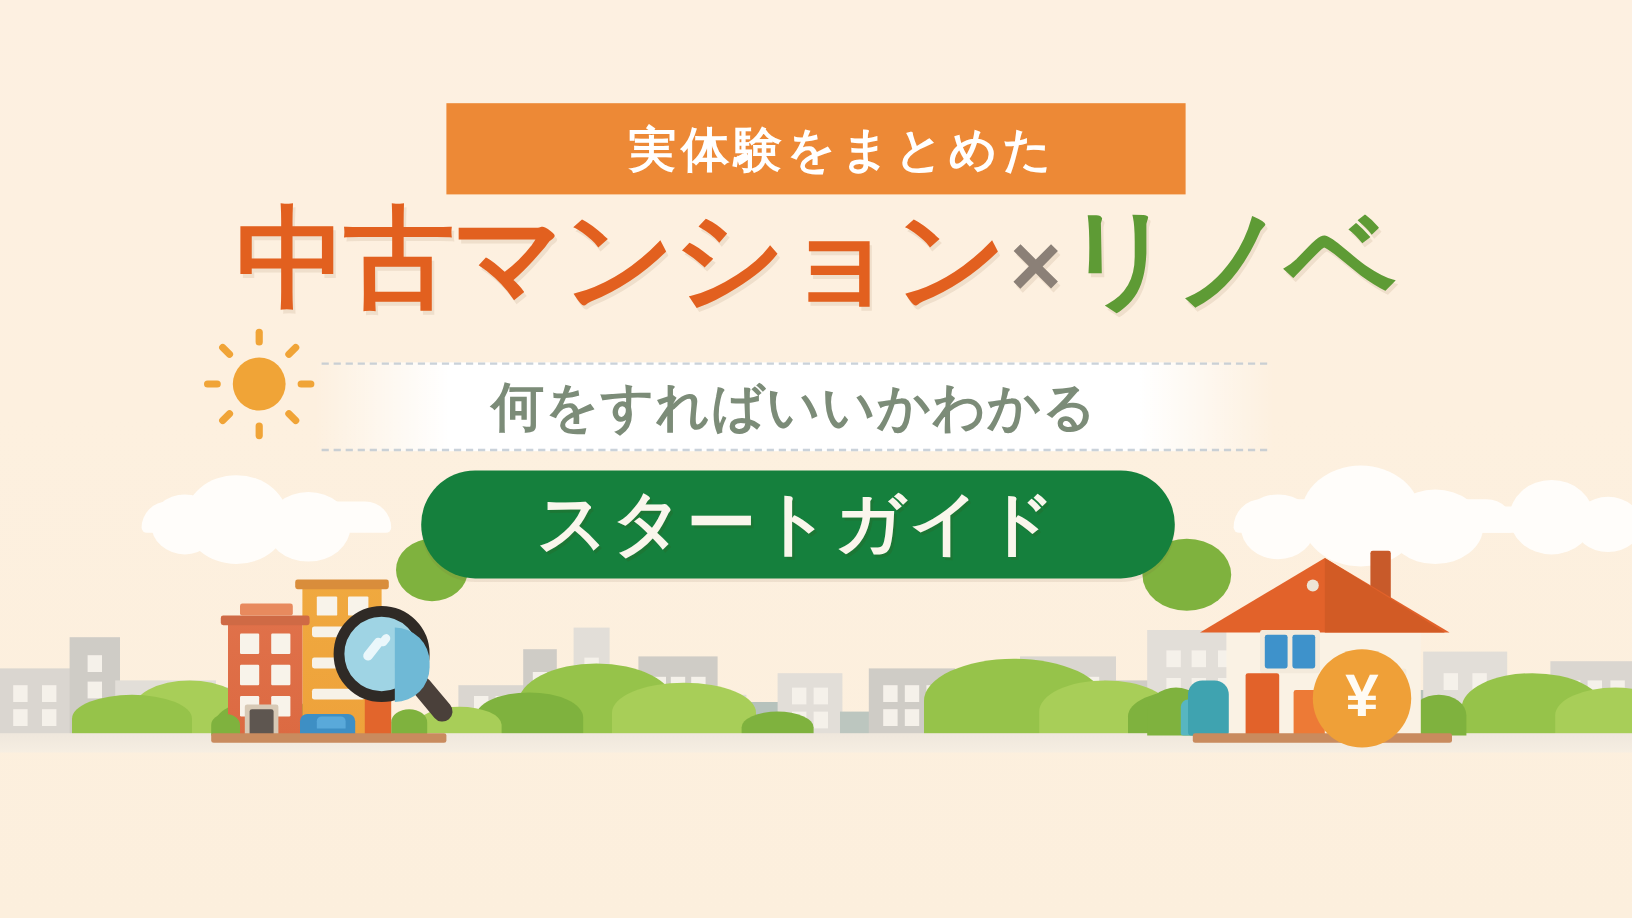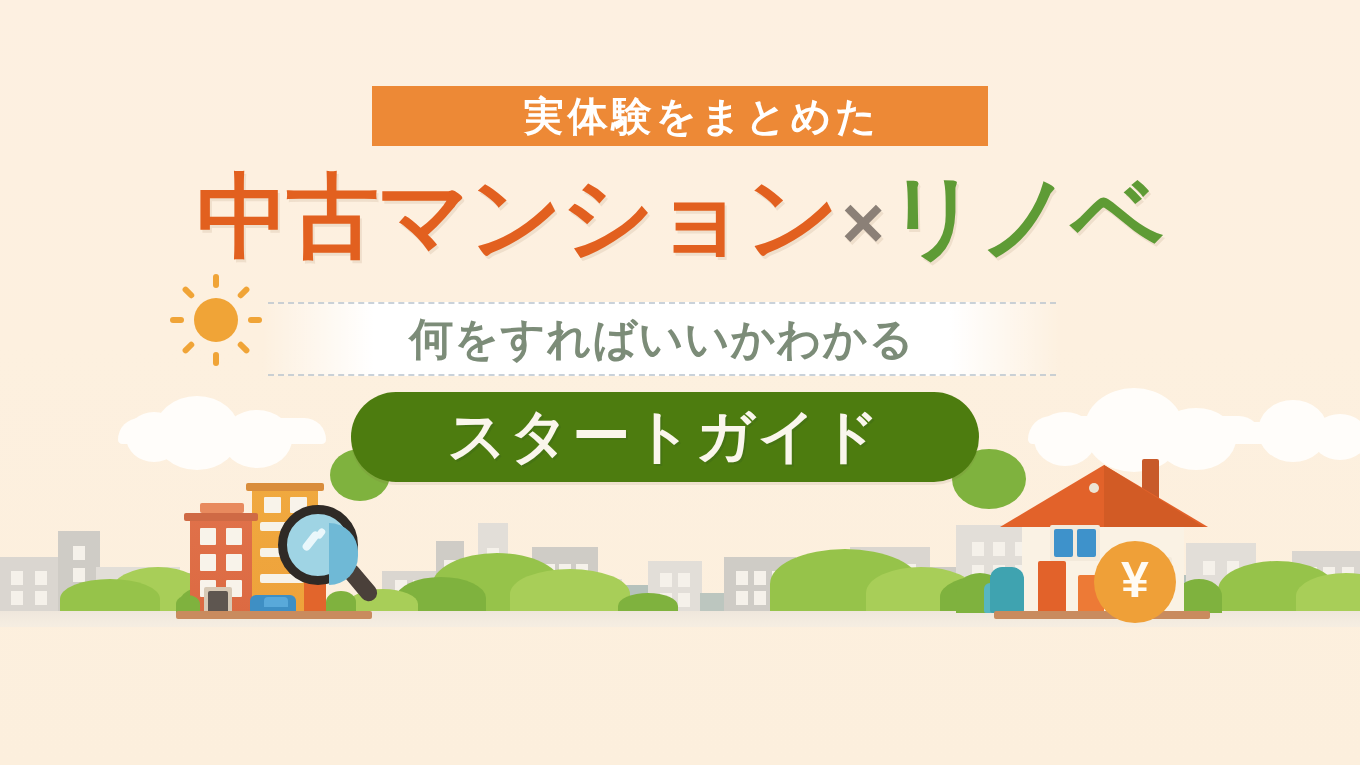--- a/index.html
+++ b/index.html
@@ -189,21 +189,21 @@
   }
   #coin .yen {
     color:#FFFBF3; font-size:50px; font-weight:bold; line-height:1;
     font-family:"Liberation Sans", sans-serif;
     transform: translateY(-2px);
   }
 
   
   #badge {
     position:absolute; left:372px; top:86px;
-    width:616px; height:60px;
+    width:616px; height:76px;
     background:#ED8936;
     display:flex; align-items:center; justify-content:center;
     z-index: 8;
     padding-left: 44px;
   }
   #badge .txt {
     color:#FFFFFF;
     font-size:40px;
     font-weight:bold;
     letter-spacing:4px;
@@ -250,21 +250,21 @@
     color:#7C8C78;
     font-size:44px;
     font-weight:bold;
     letter-spacing:1px;
     font-family:"Liberation Sans","DejaVu Sans",sans-serif;
   }
 
   #pill {
     position:absolute; left:351px; top:392px;
     width:628px; height:90px;
-    background:#4d7c0f;
+    background:#15803d;
     border-radius:45px;
     display:flex; align-items:center; justify-content:center;
     z-index: 9;
     box-shadow: 0 3px 0 rgba(120,90,55,0.10);
   }
   #pill .txt {
     color:#FAF6EC;
     font-size:58px;
     font-weight:bold;
     letter-spacing:3px;

